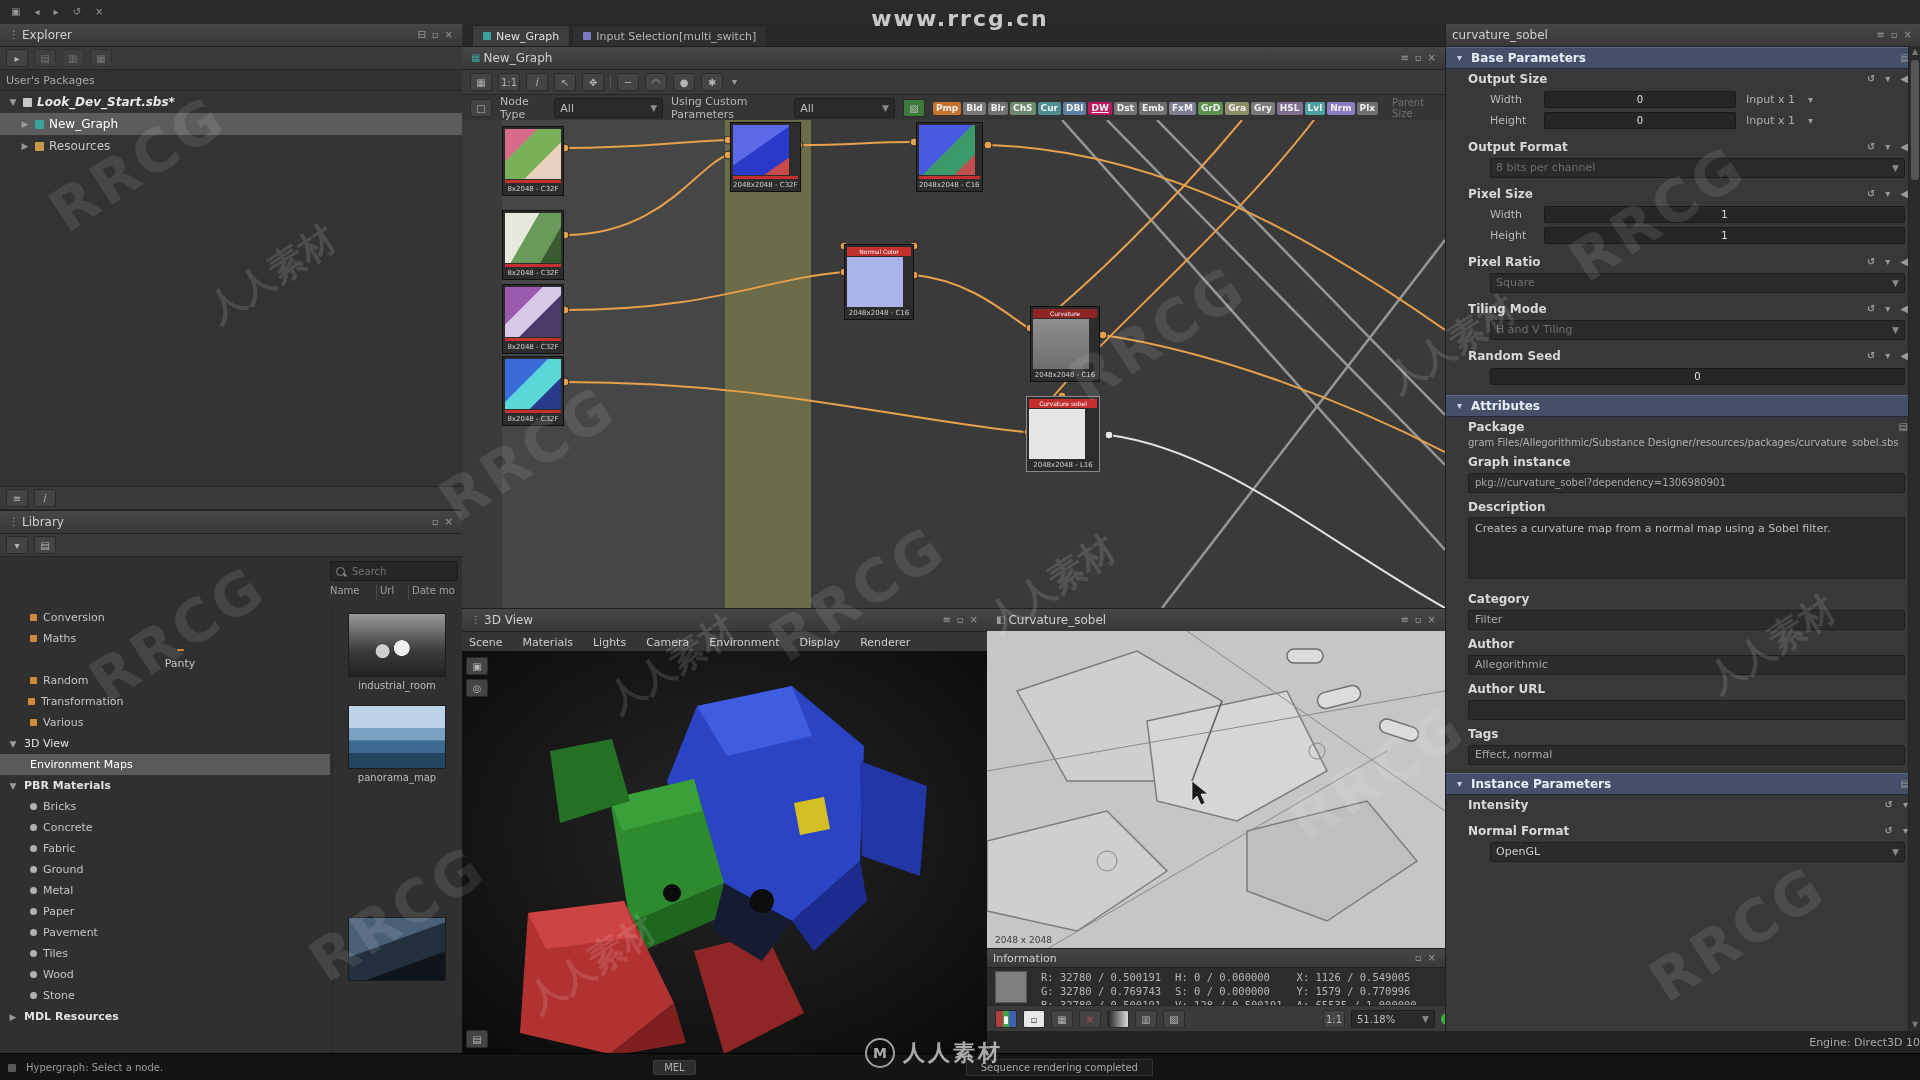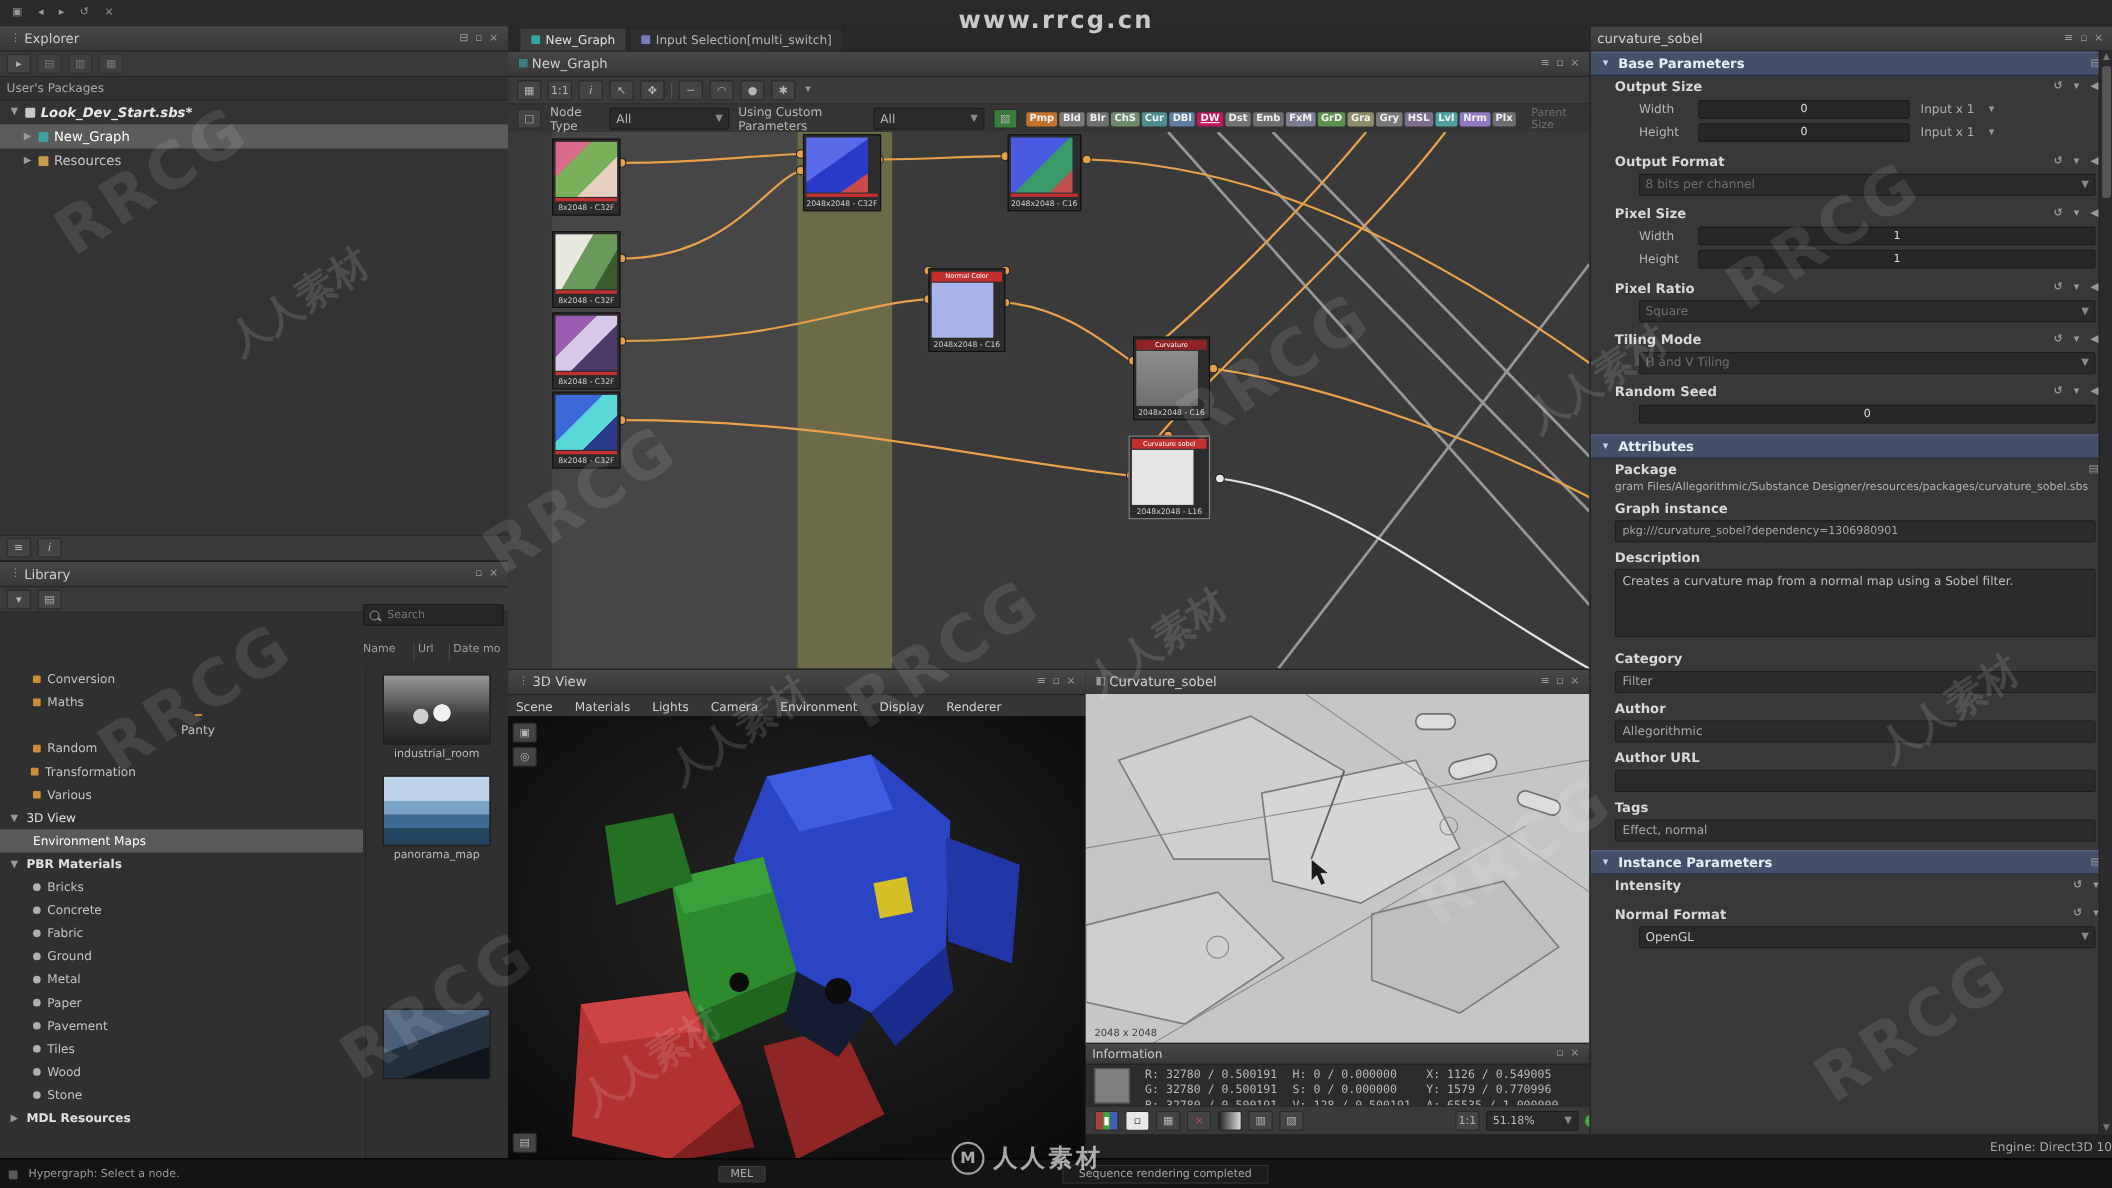--- a/index.html
+++ b/index.html
@@ -116,21 +116,21 @@
       <span class="icn">⋮</span>
       <span class="ttl">Library</span>
       <span class="icn">▫</span>
       <span class="icn">×</span>
     </div>
     <div class="toolrow" style="height:22px;padding:0 6px;">
       <span class="tbtn">▾</span>
       <span class="tbtn">▤</span>
     </div>
 
-    <div class="abs" style="left:330px;top:38px;width:116px;height:18px;background:#262626;border:1px solid #1b1b1b;border-radius:2px;display:flex;align-items:center;gap:5px;padding:0 5px;">
+    <div class="abs" style="left:330px;top:50px;width:116px;height:18px;background:#262626;border:1px solid #1b1b1b;border-radius:2px;display:flex;align-items:center;gap:5px;padding:0 5px;">
       <span class="mag"></span>
       <input style="background: transparent; border: none; outline: none; color: rgb(187, 187, 187); font-size: 10px; width: 80px; font-family: inherit;" placeholder="Search">
     </div>
     <div class="abs" style="left:330px;top:74px;width:130px;height:16px;display:flex;gap:0;font-size:10px;color:#a0a0a0;">
       <span style="width:46px;border-right:1px solid #4a4a4a;">Name</span>
       <span style="width:28px;border-right:1px solid #4a4a4a;padding-left:3px;">Url</span>
       <span style="padding-left:3px;">Date mo</span>
     </div>
 
     <div class="abs" style="left:0;top:96px;width:330px;height:440px;overflow:hidden;">
@@ -490,21 +490,21 @@
   <div class="abs" style="left:987px;top:948px;width:458px;height:57px;background:#2c2c2c;border-top:1px solid #1f1f1f;">
     <div class="phdr" style="height:18px;">
       <span class="ttl" style="font-size:11px;">Information</span>
       <span class="icn">▫</span>
       <span class="icn">×</span>
     </div>
     <div style="display:flex;gap:14px;padding:3px 8px;">
       <div style="width:30px;height:30px;background:#7f7f7f;border:1px solid #555;"></div>
       <div class="info-col">
         <span>R: 32780 / 0.500191</span>
-        <span>G: 32780 / 0.500191</span>
+        <span>G: 32780 / 0.769743</span>
         <span>B: 32780 / 0.500191</span>
       </div>
       <div class="info-col">
         <span>H: 0 / 0.000000</span>
         <span>S: 0 / 0.000000</span>
         <span>V: 128 / 0.500191</span>
       </div>
       <div class="info-col">
         <span>X: 1126 / 0.549005</span>
         <span>Y: 1579 / 0.770996</span>

